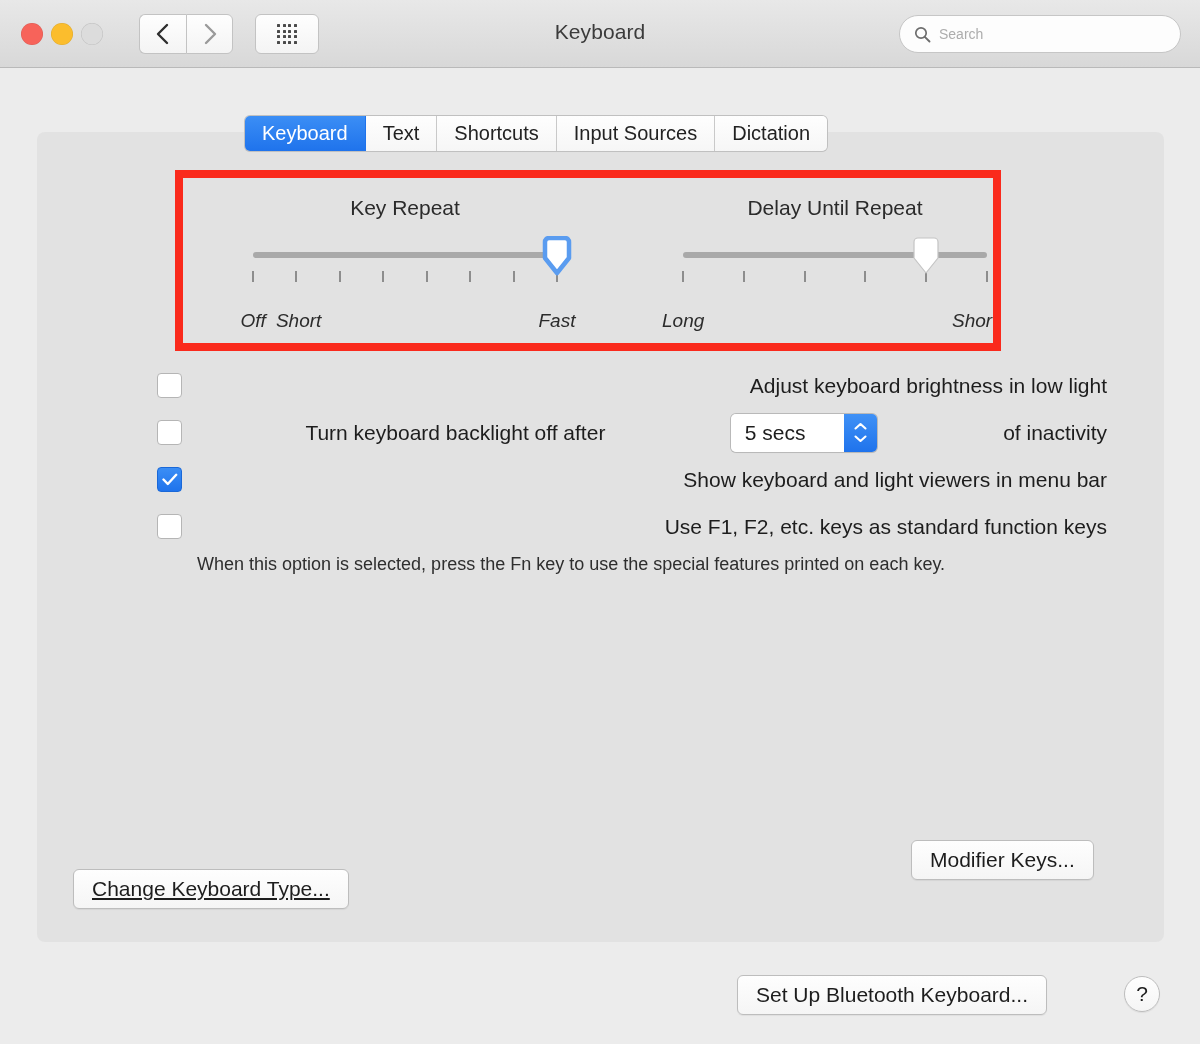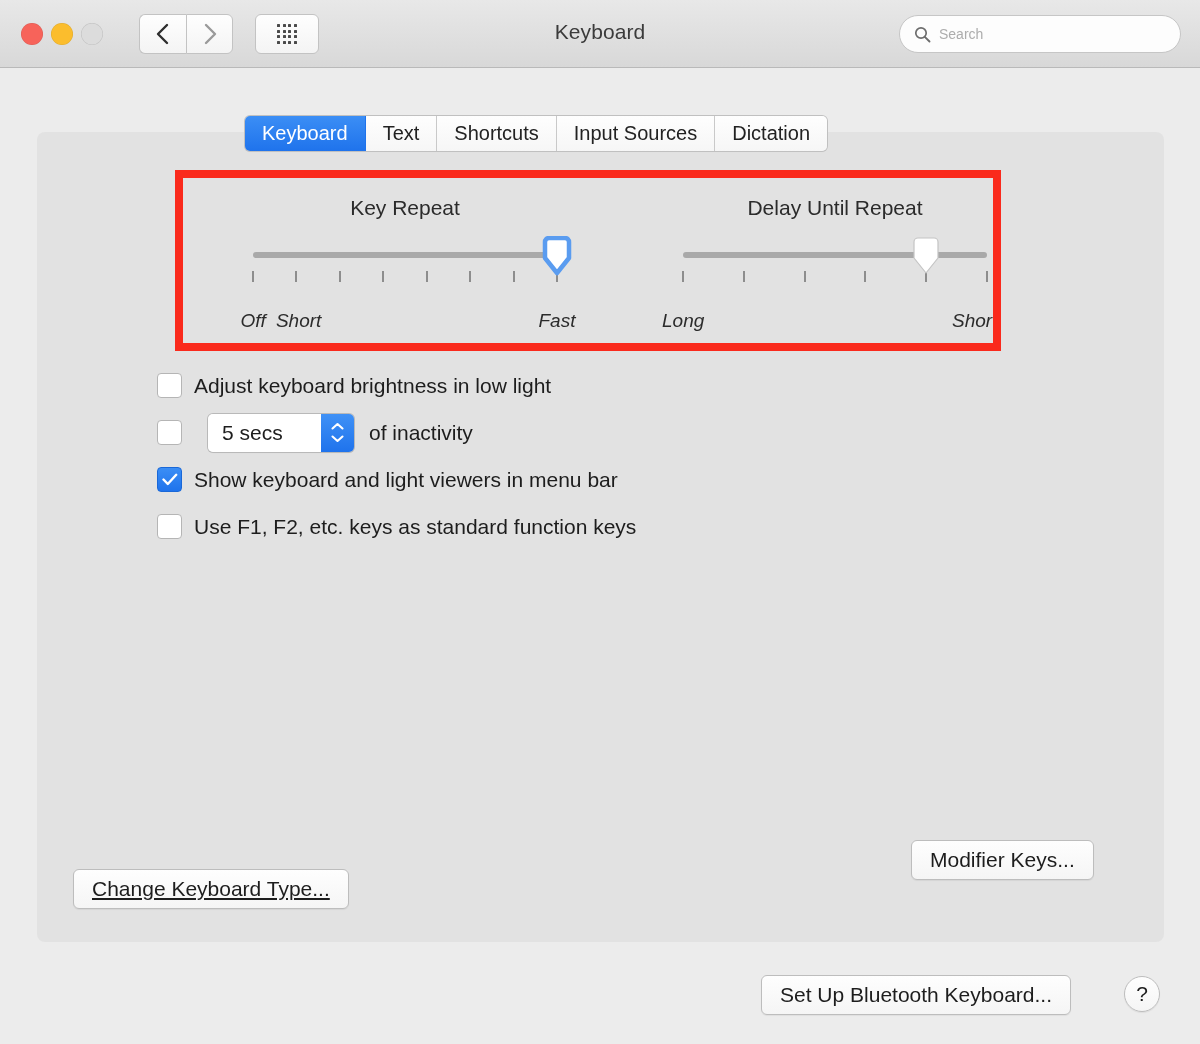--- a/index.html
+++ b/index.html
@@ -188,20 +188,21 @@
 
   #key-repeat-group { left: 245px; top: 196px; width: 320px; }
   #delay-group      { left: 675px; top: 196px; width: 320px; }
 
   
   .options { position: absolute; left: 157px; top: 362px; width: 950px; }
   .opt-row {
     display: flex;
     align-items: center;
     height: 47px;
+    justify-content: space-between;
   }
   .cb {
     width: 25px; height: 25px;
     border-radius: 4px;
     background: #fff;
     border: 1px solid #b5b5b5;
     flex: none;
     margin-right: 12px;
     display: flex; align-items: center; justify-content: center;
     cursor: default;
@@ -269,21 +270,21 @@
     color: #1d1d1d;
     height: 40px;
     padding: 0 18px;
     cursor: default;
     white-space: nowrap;
     box-shadow: 0 1px 1px rgba(0,0,0,.06);
   }
 
   #btn-change-keyboard { position: absolute; left: 73px;  top: 869px; text-decoration: underline; }
   #btn-modifier-keys   { position: absolute; left: 911px; top: 840px; }
-  #btn-setup-bt        { position: absolute; left: 737px; top: 975px; margin-left: 24px; }
+  #btn-setup-bt        { position: absolute; left: 737px; top: 975px; }
 
   .help-btn {
     position: absolute;
     left: 1124px; top: 976px;
     width: 36px; height: 36px;
     border-radius: 50%;
     background: linear-gradient(to bottom, #fefefe, #f5f5f5);
     border: 1px solid #bdbdbd;
     display: flex; align-items: center; justify-content: center;
     font-size: 21px;
@@ -412,20 +413,21 @@
       </span>
       <span class="opt-label">Adjust keyboard brightness in low light</span>
     </div>
   </div>
 
   <div>
     <div class="opt-row">
       <span class="cb">
         
       </span>
+      <span class="opt-label">Turn keyboard backlight off after</span>
       <span class="stepper-wrap">
         <span class="stepper-value">5 secs</span>
         <span class="stepper-arrows">
           <svg width="15" height="9" viewBox="0 0 15 9">
             <polyline points="2.5,6.5 7.5,2 12.5,6.5" fill="none" stroke="#fff" stroke-width="2.1" stroke-linecap="round" stroke-linejoin="round"></polyline>
           </svg>
           <svg width="15" height="9" viewBox="0 0 15 9">
             <polyline points="2.5,2.5 7.5,7 12.5,2.5" fill="none" stroke="#fff" stroke-width="2.1" stroke-linecap="round" stroke-linejoin="round"></polyline>
           </svg>
         </span>
@@ -445,20 +447,21 @@
     </div>
   </div>
 
   <div>
     <div class="opt-row">
       <span class="cb">
         
       </span>
       <span class="opt-label">Use F1, F2, etc. keys as standard function keys</span>
     </div>
+    <div class="helper-text">When this option is selected, press the Fn key to use the special features printed on each key.</div>
   </div>
 
 </div>
 
 <button class="push-btn" id="btn-change-keyboard">Change Keyboard Type...</button>
 
 <button class="push-btn" id="btn-modifier-keys">Modifier Keys...</button>
 
 <button class="push-btn" id="btn-setup-bt">Set Up Bluetooth Keyboard...</button>
 

